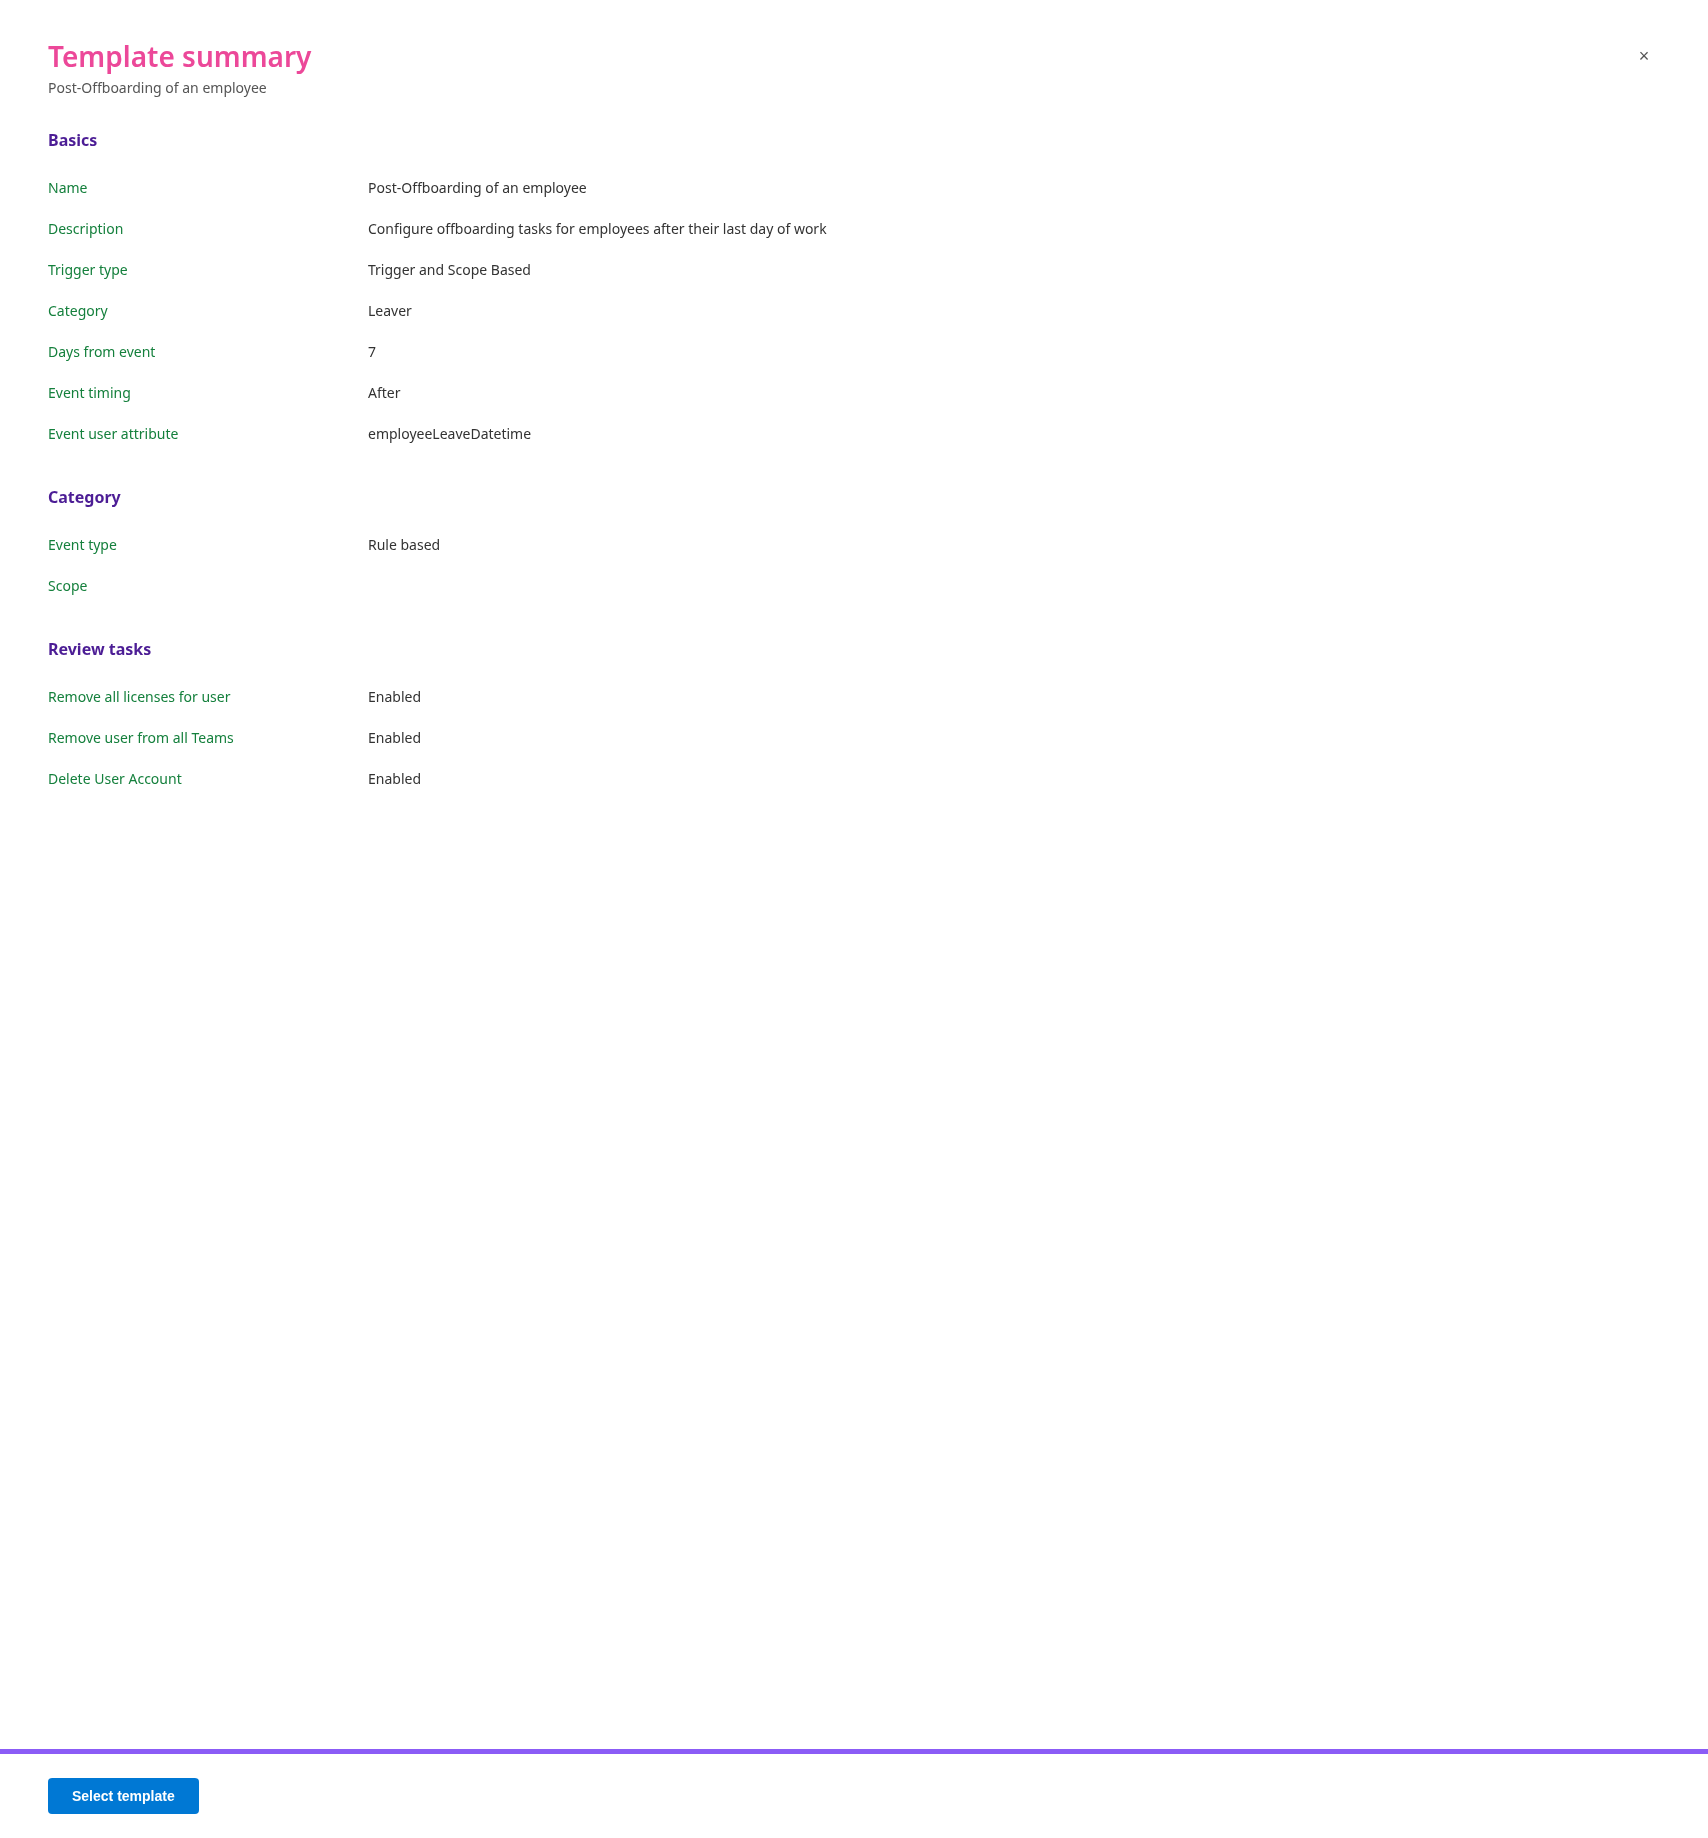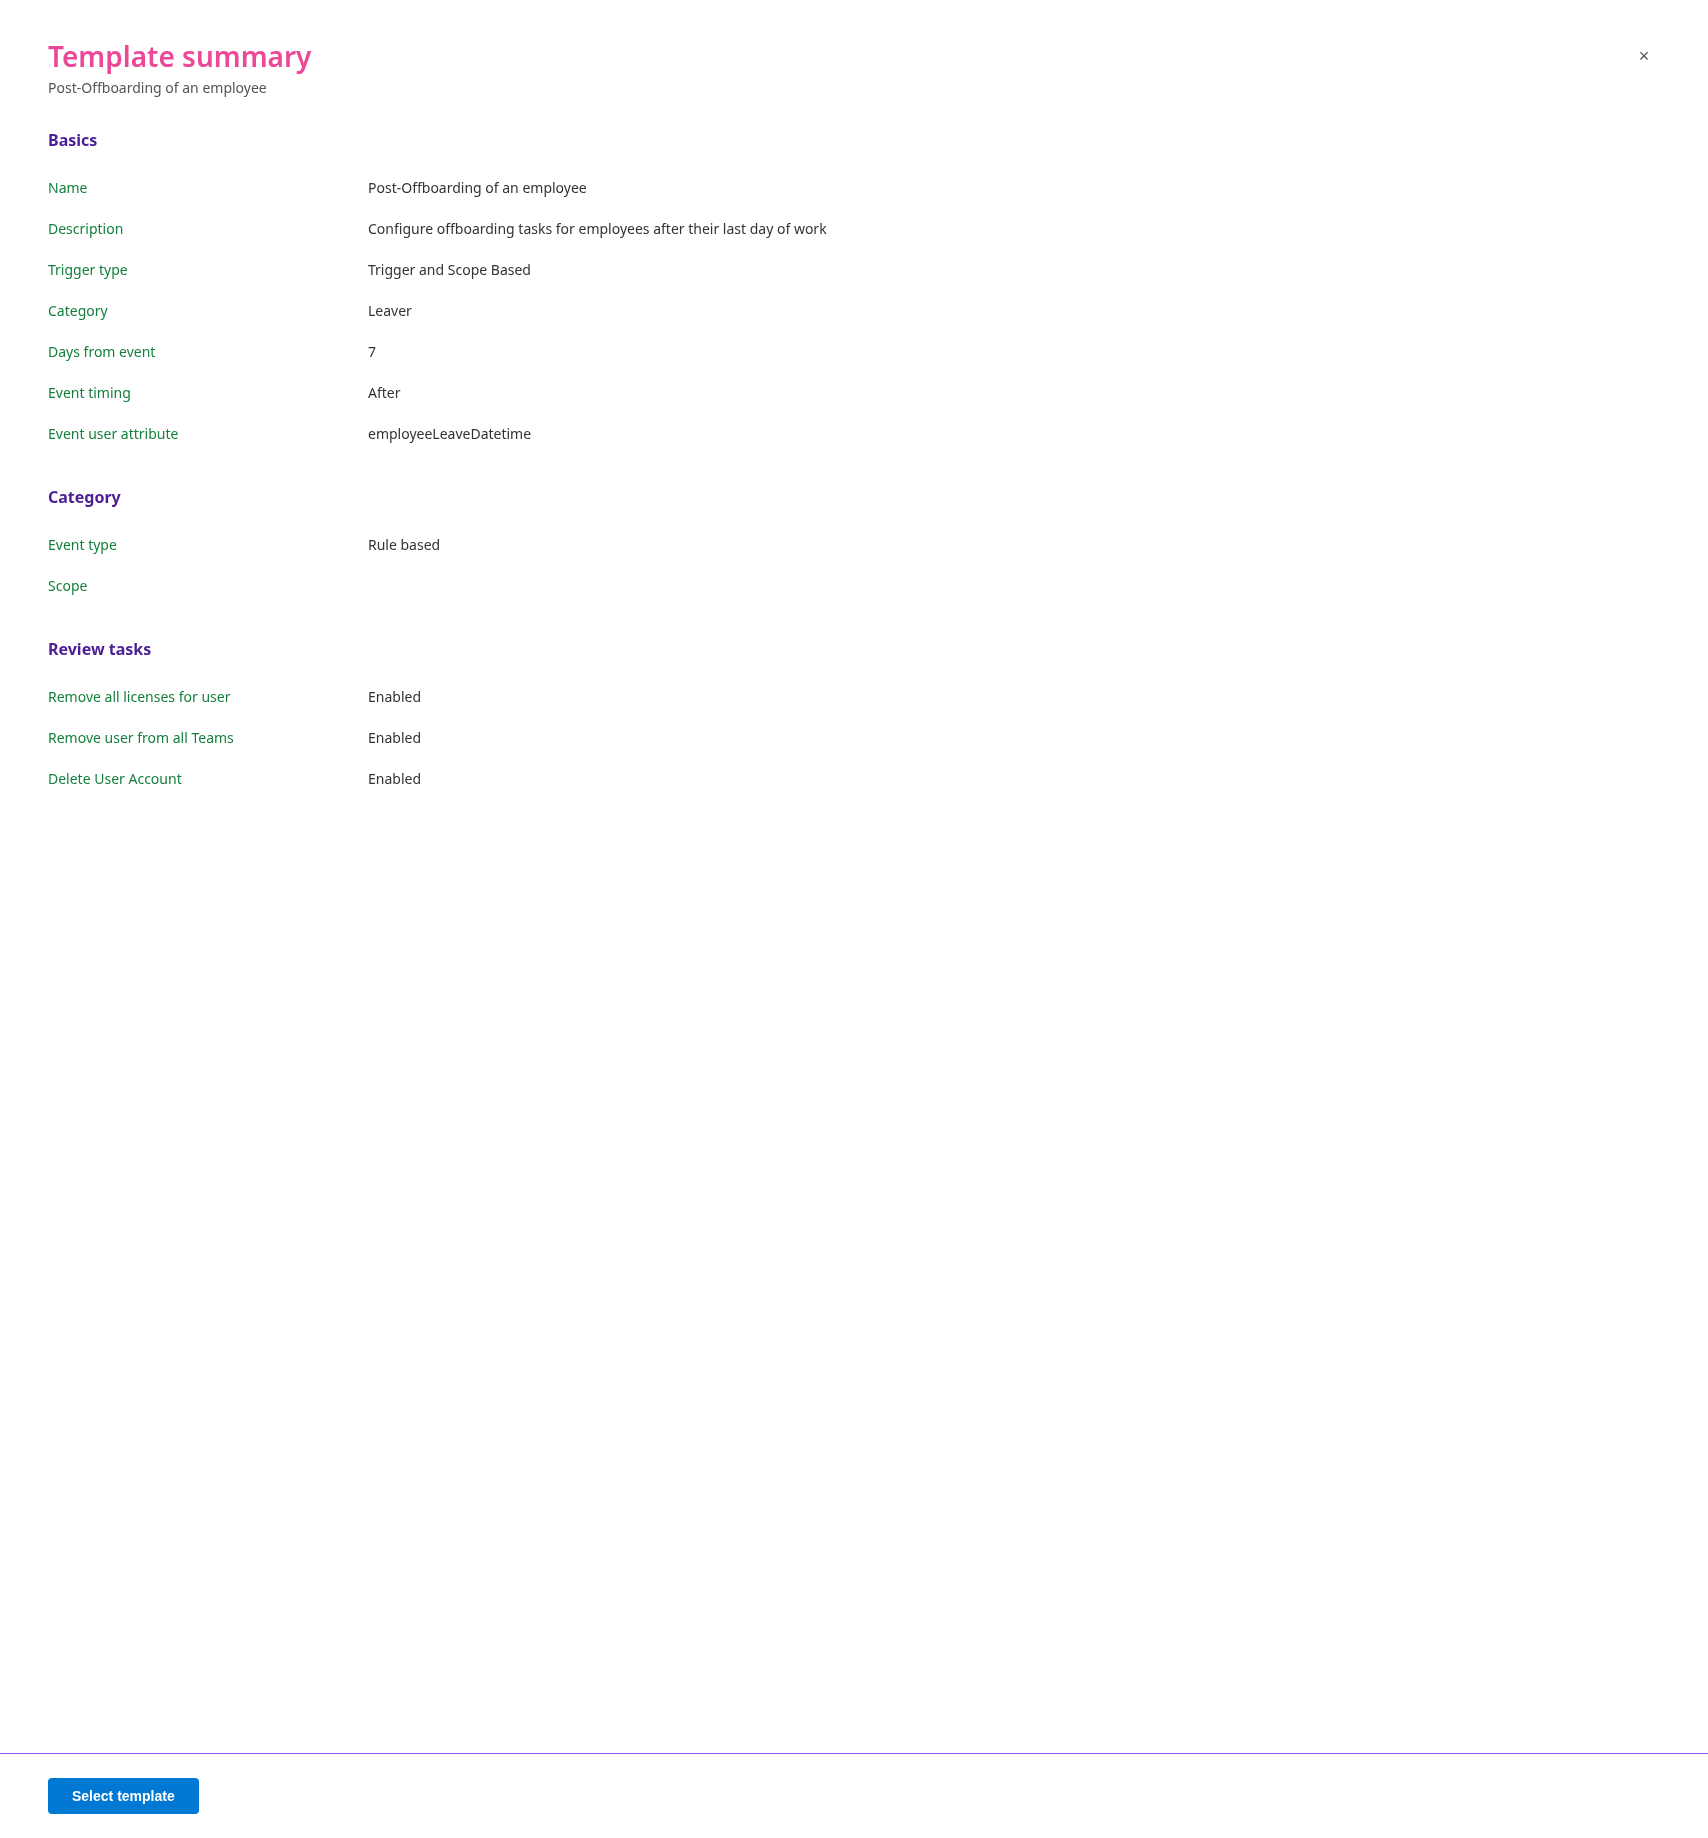--- a/index.html
+++ b/index.html
@@ -90,21 +90,21 @@
       min-width: 320px;
       color: #15803d;
     }
 
     .field-value {
       color: #333;
       flex: 1;
     }
 
     .footer {
-      border-top: 1px solid #8b5cf6;
+      border-top: 5px solid #8b5cf6;
       padding: 24px 48px;
       display: flex;
       align-items: center;
     }
 
     .select-template-btn {
       background: #0078d4;
       color: #fff;
       border: none;
       border-radius: 4px;

